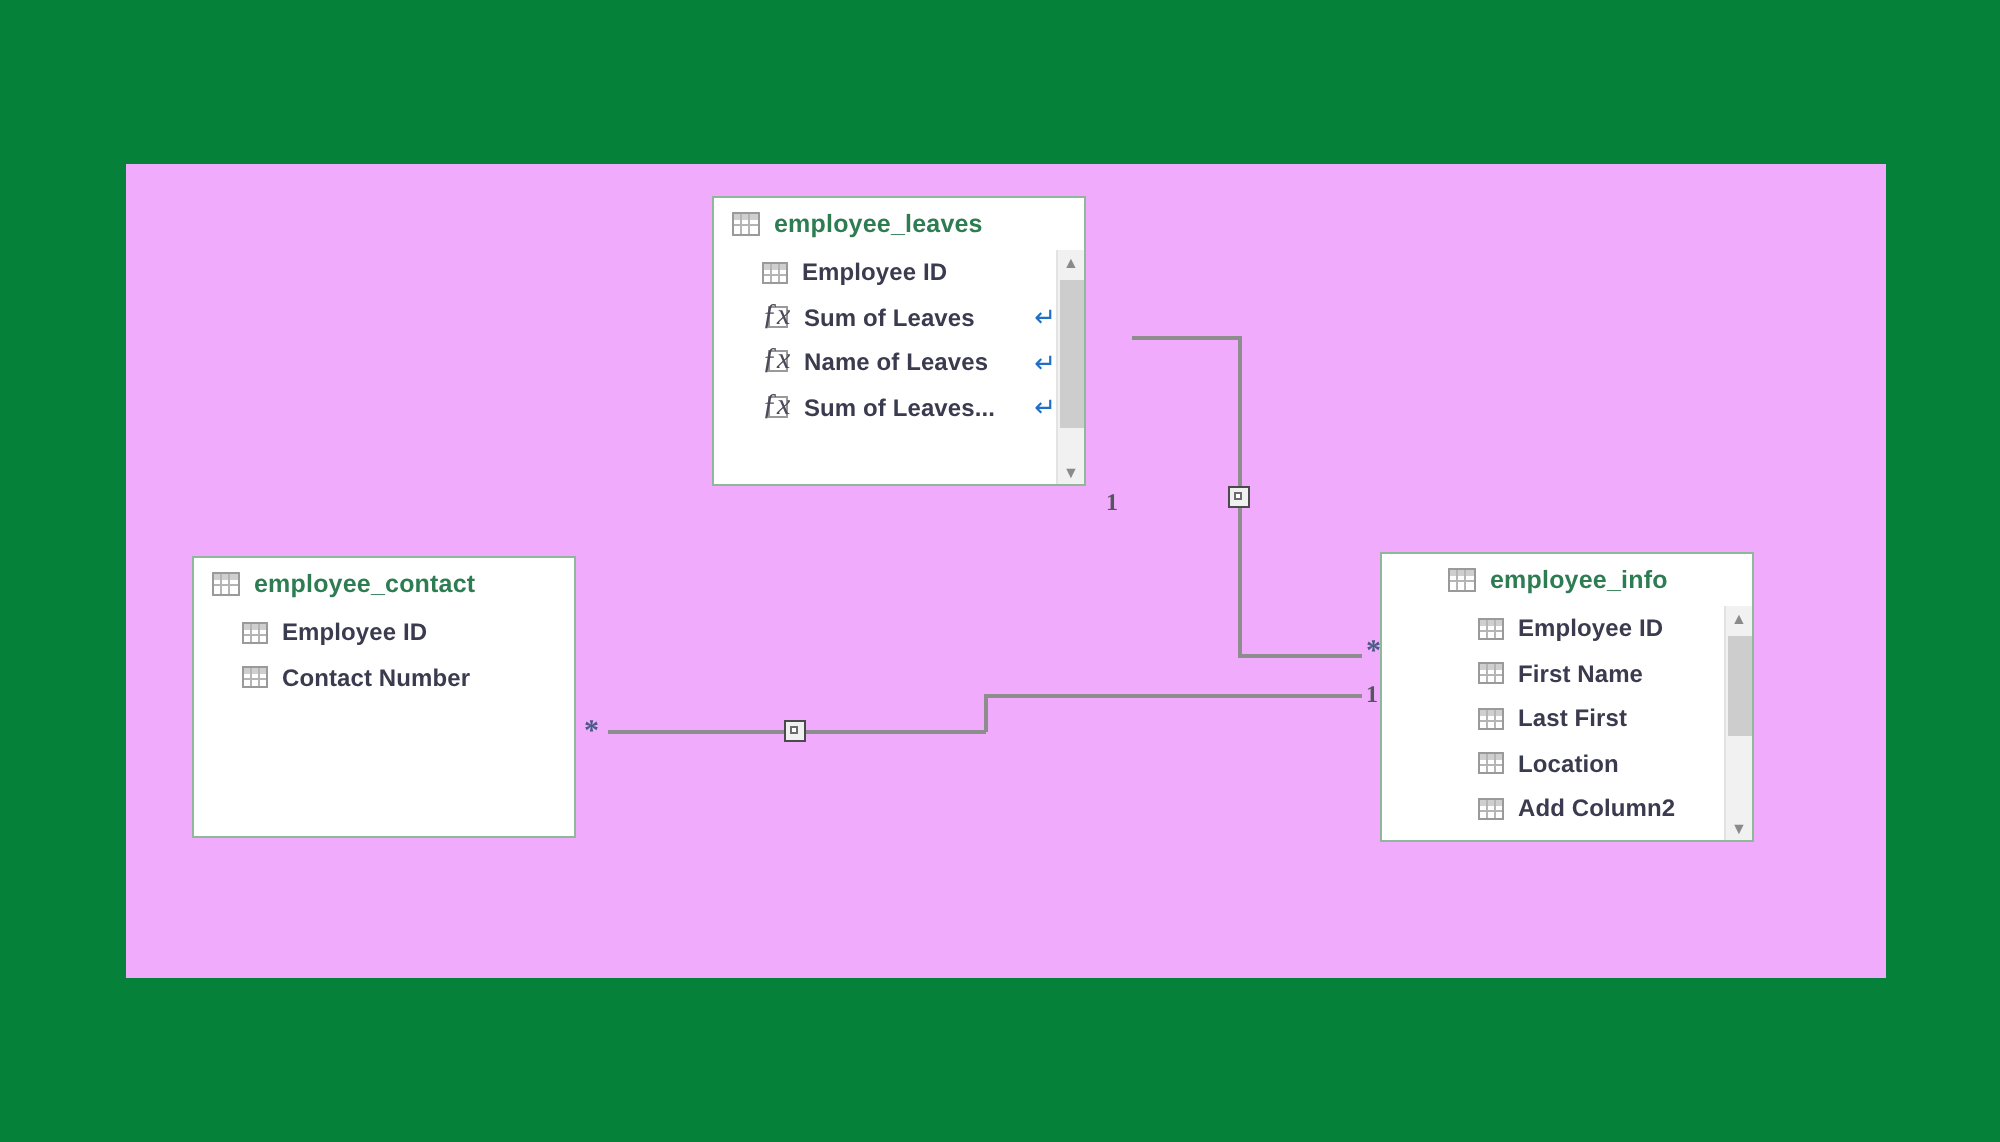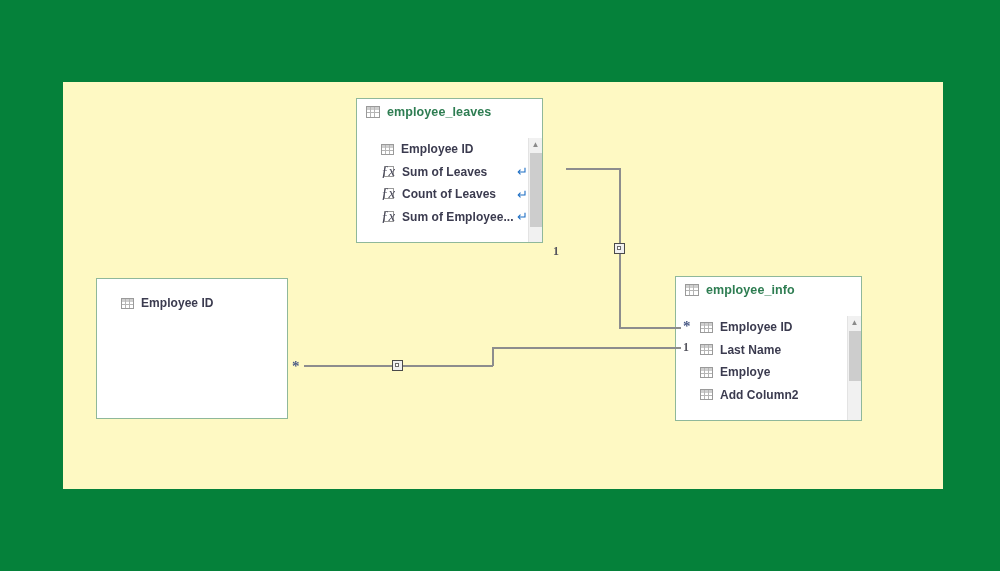--- a/index.html
+++ b/index.html
@@ -13,21 +13,21 @@
     font-family: "Liberation Sans", sans-serif;
     overflow: hidden;
     position: relative;
   }
   #canvas {
     position: absolute;
     left: 63px;
     top: 82px;
     width: 880px;
     height: 407px;
-    background: #fef9c3;
+    background: #f0abfc;
   }
   .table-box {
     position: absolute;
     background: #ffffff;
     border: 1px solid #8fb89a;
     box-sizing: border-box;
     overflow: hidden;
   }
   .table-title {
     display: flex;
@@ -39,21 +39,20 @@
   .table-title .title-text {
     font-size: 12.5px;
     font-weight: bold;
     color: #2e7d52;
     letter-spacing: 0.1px;
     margin-left: 7px;
     white-space: nowrap;
   }
   .fields {
     position: relative;
-    margin-top: 13px;
   }
   .field-row {
     display: flex;
     align-items: center;
     height: 22.5px;
     padding-left: 24px;
     box-sizing: border-box;
     white-space: nowrap;
   }
   .field-label {
@@ -193,65 +192,77 @@
             <span class="fxtext">ƒx</span>
         </span>
         <span class="field-label">Sum of Leaves</span>
         <span class="measure-arrow">↵</span>
       </div>
       <div class="field-row">
         <span class="icon-fx">
           <span class="fxbox"></span>
             <span class="fxtext">ƒx</span>
         </span>
-        <span class="field-label">Count of Leaves</span>
+        <span class="field-label">Name of Leaves</span>
         <span class="measure-arrow">↵</span>
       </div>
       <div class="field-row">
         <span class="icon-fx">
           <span class="fxbox"></span>
             <span class="fxtext">ƒx</span>
         </span>
-        <span class="field-label">Sum of Employee...</span>
+        <span class="field-label">Sum of Leaves...</span>
         <span class="measure-arrow">↵</span>
       </div>
       <div class="vscroll">
         <div class="arrow up">▲</div>
         <div class="thumb" style="top:15px; height:74px;"></div>
         <div class="arrow down">▼</div>
       </div>
     </div>
   </div>
 
   <div class="table-box" style="left:33px; top:196px; width:192px; height:141px;">
+    <div class="table-title">
+      <span class="icon-table big"></span>
+      <span class="title-text">employee_contact</span>
+    </div>
     <div class="fields">
       <div class="field-row">
         <span class="icon-table"></span>
         <span class="field-label">Employee ID</span>
       </div>
-    </div>
-  </div>
-
-  <div class="table-box" style="left:612px; top:194px; width:187px; height:145px;">
+      <div class="field-row">
+        <span class="icon-table"></span>
+        <span class="field-label">Contact Number</span>
+      </div>
+    </div>
+  </div>
+
+  <div class="table-box" style="left:627px; top:194px; width:187px; height:145px;padding-left:24px;">
     <div class="table-title">
       <span class="icon-table big"></span>
       <span class="title-text">employee_info</span>
     </div>
     <div class="fields" style="height:119px;">
       <div class="field-row">
         <span class="icon-table"></span>
         <span class="field-label">Employee ID</span>
       </div>
       <div class="field-row">
         <span class="icon-table"></span>
-        <span class="field-label">Last Name</span>
-      </div>
-      <div class="field-row">
-        <span class="icon-table"></span>
-        <span class="field-label">Employe</span>
+        <span class="field-label">First Name</span>
+      </div>
+      <div class="field-row">
+        <span class="icon-table"></span>
+        <span class="field-label">Last First</span>
+      </div>
+      <div class="field-row">
+        <span class="icon-table"></span>
+        <span class="field-label">Location</span>
       </div>
       <div class="field-row">
         <span class="icon-table"></span>
         <span class="field-label">Add Column2</span>
       </div>
       <div class="vscroll">
         <div class="arrow up">▲</div>
         <div class="thumb" style="top:15px; height:50px;"></div>
         <div class="arrow down">▼</div>
       </div>

